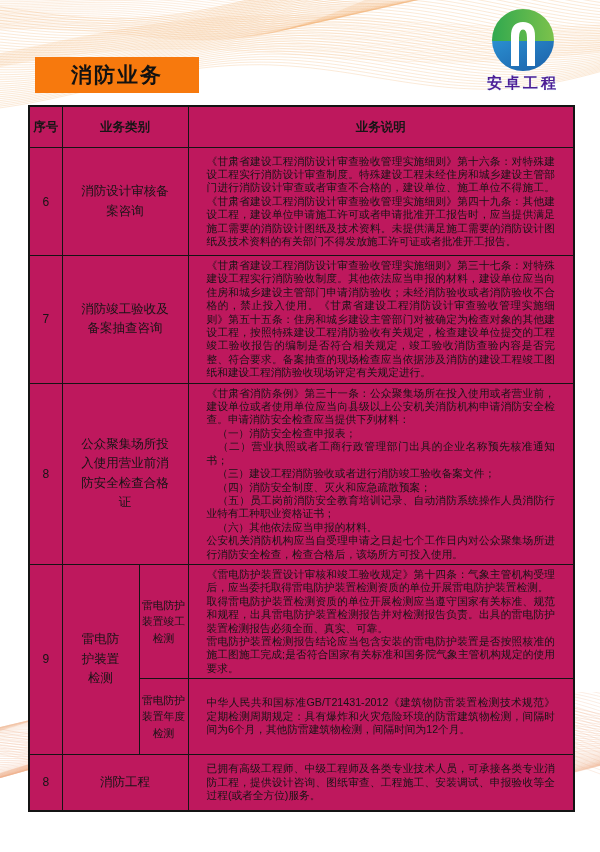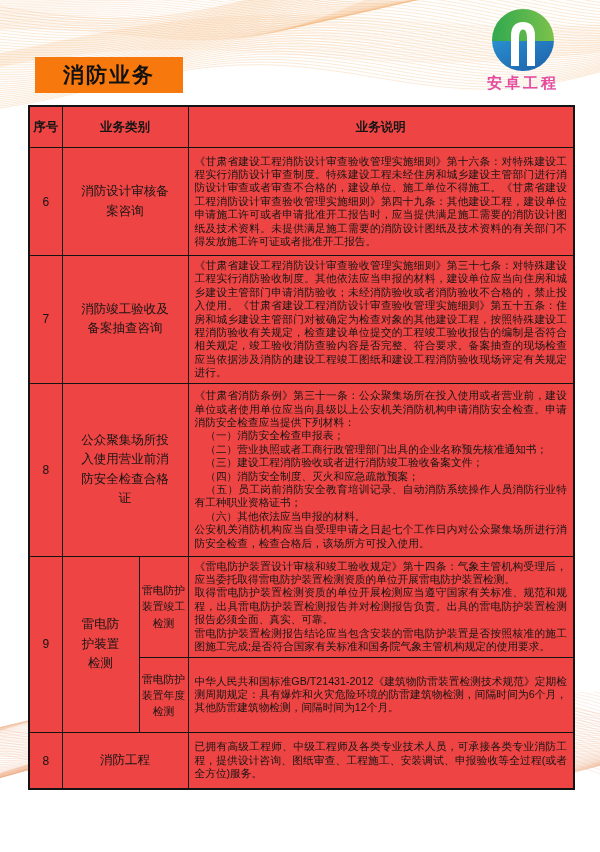--- a/index.html
+++ b/index.html
@@ -6,47 +6,47 @@
   body{width:600px;height:852px;background:#fff;font-family:"Liberation Sans",sans-serif;}
   .page{position:relative;width:600px;height:852px;overflow:hidden;background:#ffffff;}
   .waves{position:absolute;left:0;width:600px;pointer-events:none;z-index:0;}
   #waves-top{top:0;height:180px;}
   #waves-bottom{bottom:0;height:160px;}
 
   .title-banner{
     position:absolute;left:35px;top:57px;z-index:2;
     background:#F7790D;color:#111;
     font-size:21px;font-weight:bold;letter-spacing:2px;
-    padding:6px 28px;line-height:24px;
+    padding:6px 36px;line-height:24px;
   }
 
   .logo{position:absolute;right:22px;top:8px;z-index:2;width:110px;text-align:center;}
   .logo-icon{display:block;margin:0 auto;}
   .logo-text{
     display:block;margin-top:2px;
-    color:#ec4899;font-weight:bold;font-size:15px;letter-spacing:3px;
+    color:#4c1d95;font-weight:bold;font-size:15px;letter-spacing:3px;
     text-shadow:0 0 2px #ffffff,0 0 1px #9fd0ef;
   }
 
   table.services{
     position:absolute;left:28px;top:105px;z-index:1;
     width:545px;border-collapse:collapse;table-layout:fixed;
     background:#fff;border:2px solid #141414;
   }
   table.services td,table.services th{
-    border:1px solid #141414;background:#ef4444;
+    border:1px solid #141414;background:#be185d;
     color:#151515;overflow:hidden;
   }
   th.hdr{background:#F7790D;color:#111;font-size:12.5px;font-weight:bold;height:38px;text-align:center;}
   td.num{font-size:12px;text-align:center;vertical-align:middle;}
   td.cat{font-size:12.5px;font-weight:500;text-align:center;vertical-align:middle;line-height:1.55;padding:2px 16px;}
   td.subcat{font-size:10.8px;text-align:center;vertical-align:middle;line-height:1.5;padding:13px 2px;}
   td.desc{
     font-size:10.7px;line-height:13.4px;text-align:justify;
-    vertical-align:middle;padding:3px 6px;white-space:pre-line;
+    vertical-align:middle;padding:3px 18px;white-space:pre-line;
   }
   .h-r6{height:105px;} .h-r7{height:120px;} .h-r8{height:170px;}
   .h-r9a{height:99px;} .h-r9b{height:48px;} .h-r10{height:53px;}
 </style>
 </head>
 <body>
 
 <div class="page">
 
   <svg id="waves-top" class="waves">

